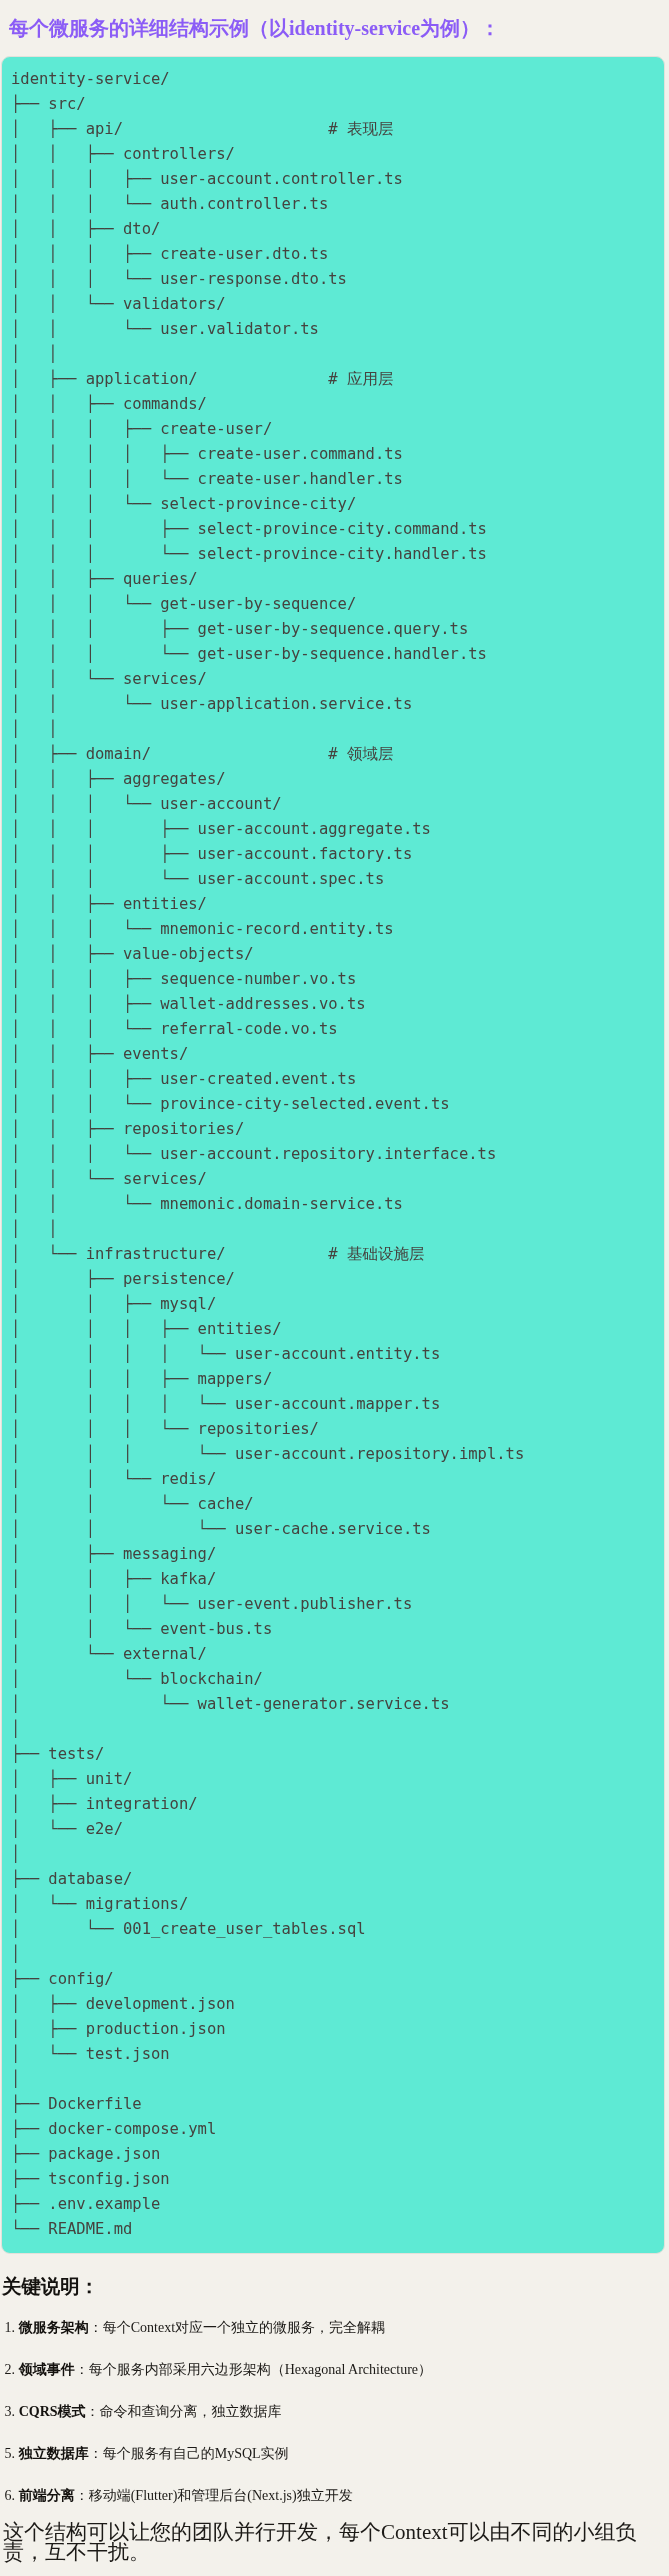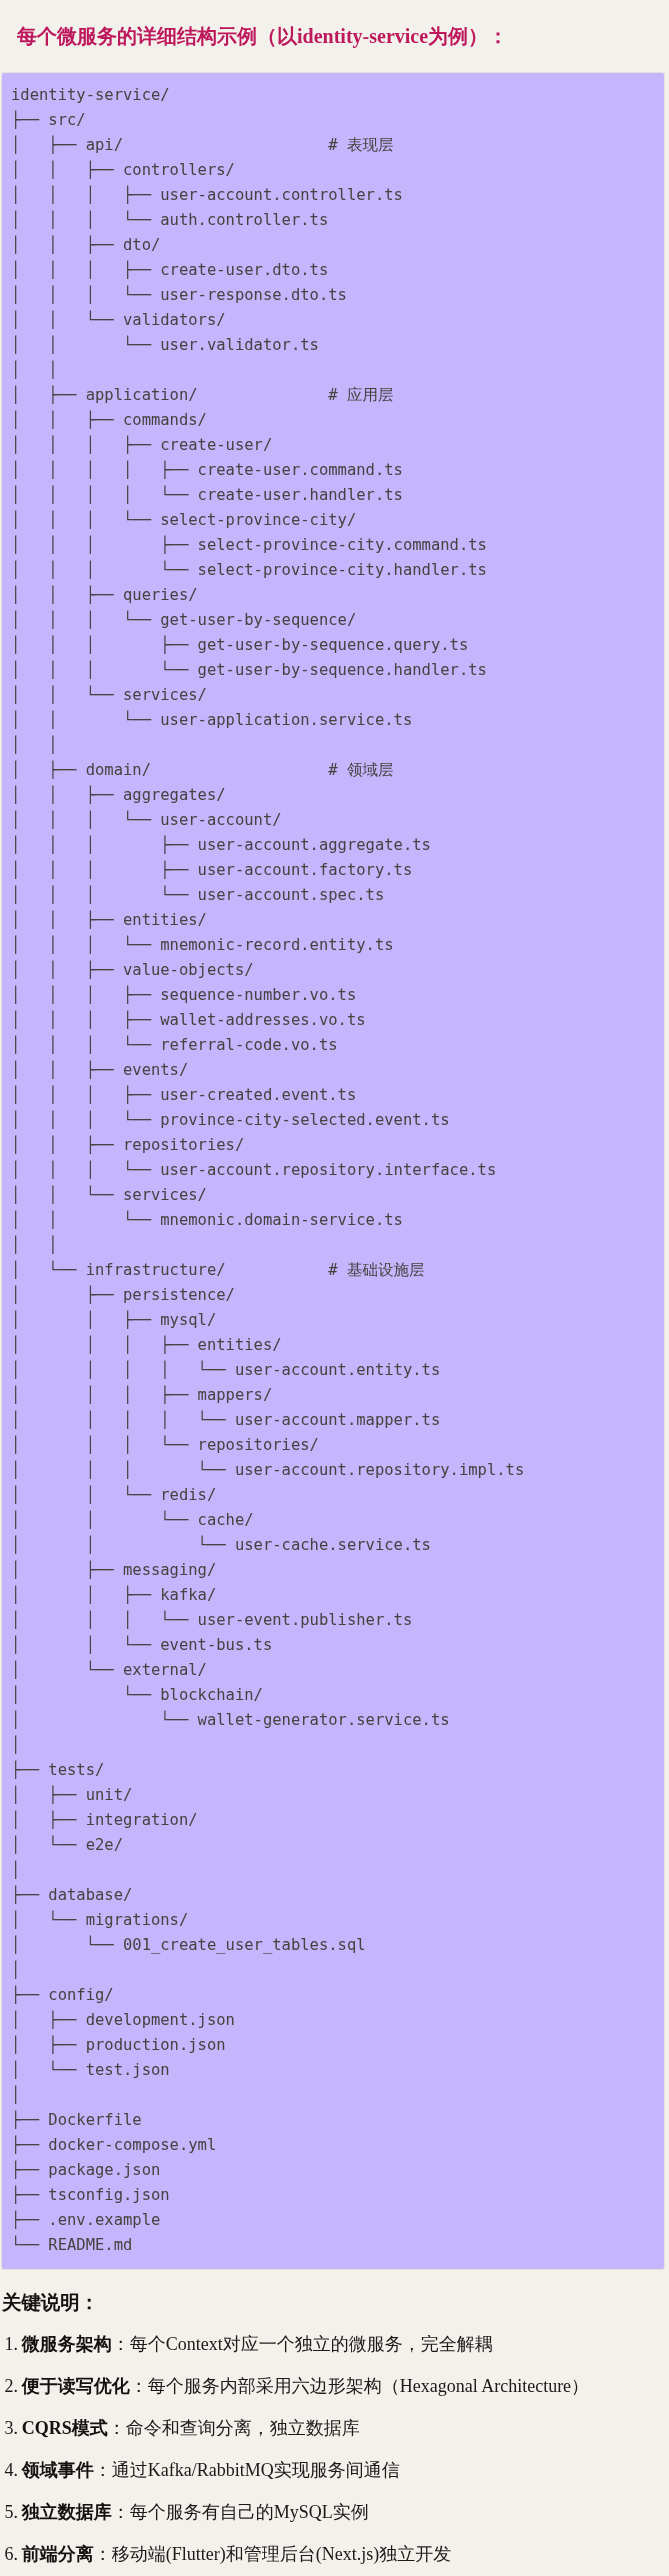--- a/index.html
+++ b/index.html
@@ -6,32 +6,32 @@
   body{
     width:669px;
     min-height:2576px;
     box-sizing:border-box;
     background:#f3f1eb;
     color:#1c1a17;
     font-family:"Liberation Serif", serif;
     padding-bottom:8.1px;
   }
   .page-title{
-    margin:12px;
+    margin:4px;
     padding:12.5px 6.3px 12px 5px;
     font-size:20px;
     line-height:23px;
     font-weight:bold;
-    color:#be185d;
+    color:#8b5cf6;
   }
   .code-block{
     margin:0 4.4px 0 0.6px;
     border:0.6px solid #e3e1da;
-    border-radius:3px;
-    background:#c4b5fd;
+    border-radius:9px;
+    background:#5eead4;
     padding:10.6px 6.3px 10.6px 9.4px;
     overflow:hidden;
   }
   .code-block pre{
     margin:0;
     font-family:"DejaVu Sans Mono", monospace;
     font-size:15.5px;
     line-height:25px;
     color:#45433f;
     white-space:pre;
@@ -41,21 +41,21 @@
     font-size:19.4px;
     line-height:25px;
     font-weight:bold;
     color:#14120f;
   }
   .notes-list{
     margin:19px 0 0 4.4px;
     padding:0;
   }
   .note-item{
-    font-size:18px;
+    font-size:14px;
     line-height:20px;
     margin-bottom:22px;
     white-space:nowrap;
   }
   .note-item:last-child{margin-bottom:16px;}
   .note-num{
     display:inline-block;
     margin-right:3.8px;
   }
   .note-label{
@@ -163,27 +163,24 @@
 └── README.md</pre>
 </div>
 
 <h2 class="notes-heading">关键说明：</h2>
 
 <div class="notes-list">
   <div class="note-item">
     <span class="note-num">1.</span><span class="note-label">微服务架构</span><span class="note-colon">：</span><span class="note-text">每个Context对应一个独立的微服务，完全解耦</span>
   </div>
   <div class="note-item">
-    <span class="note-num">2.</span><span class="note-label">便于读写优化</span><span class="note-colon">：</span><span class="note-text">每个服务内部采用六边形架构（Hexagonal Architecture）</span>
+    <span class="note-num">2.</span><span class="note-label">领域事件</span><span class="note-colon">：</span><span class="note-text">每个服务内部采用六边形架构（Hexagonal Architecture）</span>
   </div>
   <div class="note-item">
     <span class="note-num">3.</span><span class="note-label">CQRS模式</span><span class="note-colon">：</span><span class="note-text">命令和查询分离，独立数据库</span>
-  </div>
-  <div class="note-item">
-    <span class="note-num">4.</span><span class="note-label">领域事件</span><span class="note-colon">：</span><span class="note-text">通过Kafka/RabbitMQ实现服务间通信</span>
   </div>
   <div class="note-item">
     <span class="note-num">5.</span><span class="note-label">独立数据库</span><span class="note-colon">：</span><span class="note-text">每个服务有自己的MySQL实例</span>
   </div>
   <div class="note-item">
     <span class="note-num">6.</span><span class="note-label">前端分离</span><span class="note-colon">：</span><span class="note-text">移动端(Flutter)和管理后台(Next.js)独立开发</span>
   </div>
 </div>
 
 <p class="closing-paragraph">这个结构可以让您的团队并行开发，每个Context可以由不同的小组负责，互不干扰。</p>

